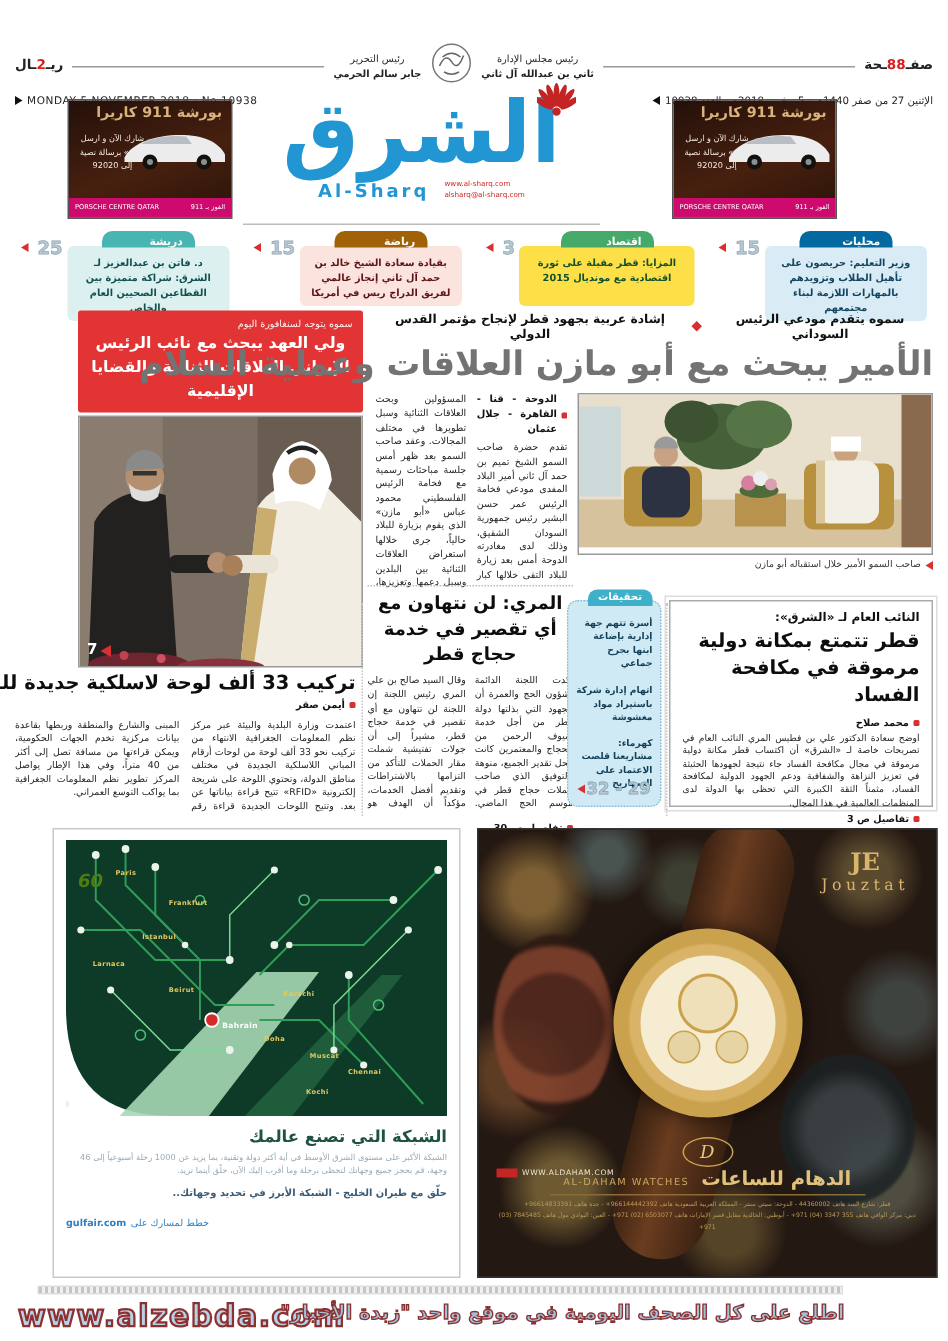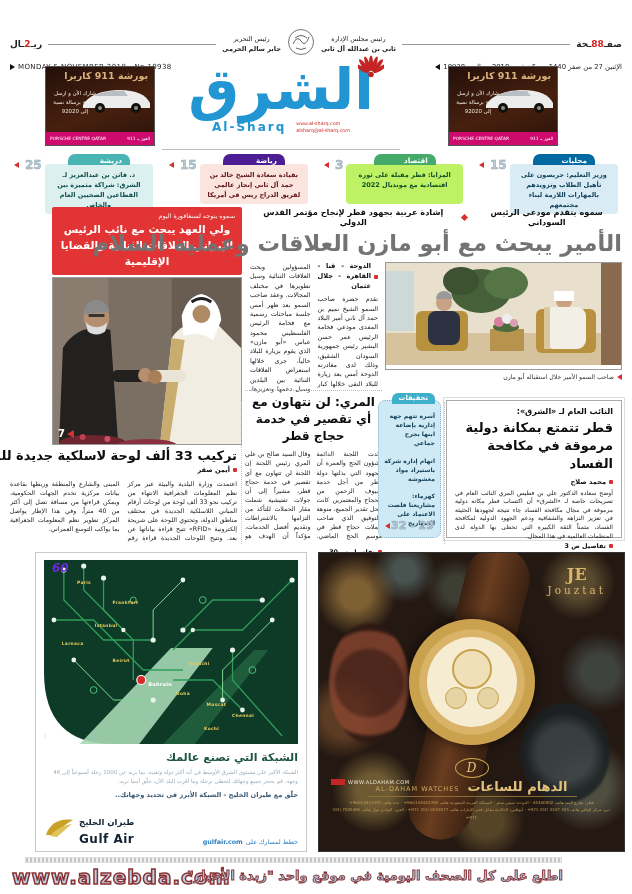--- a/index.html
+++ b/index.html
@@ -40,22 +40,22 @@
   .logo-meta{color:#d41f1f;font-size:4.8px;line-height:1.5;text-align:left}
 
   
   .navband{position:absolute;top:154px;left:14px;right:14px;height:52px;display:flex;gap:16px;direction:ltr;align-items:flex-start}
   .navu{flex:1;display:flex;align-items:flex-start;gap:3px}
   .nav-num{display:flex;align-items:center;gap:6px;margin-top:4px}
   .num{font-size:12px;font-weight:bold;color:#b9c8d2;-webkit-text-stroke:.5px #8fa6b4}
   .nav-box{flex:1;position:relative;margin-top:10px;border-radius:4px;padding:6px 5px 4px;font-size:6.5px;font-weight:bold;text-align:center;line-height:1.55;direction:rtl;min-height:40px}
   .nav-tab{position:absolute;top:-10px;left:50%;transform:translateX(-50%);min-width:62px;height:11px;padding:1px 8px 0;border-radius:7px 7px 0 0;color:#fff;font-size:7.2px;font-weight:bold;text-align:right;white-space:nowrap}
   .u-blue .nav-box{background:#d9ecf6;color:#13455e}.u-blue .nav-tab{background:#0369a1}
-  .u-green .nav-box{background:#bef264;color:#14502c}.u-green .nav-tab{background:#45a96a}
-  .u-red .nav-box{background:#fbe4de;color:#5e1414}.u-red .nav-tab{background:#4c1d95}
+  .u-green .nav-box{background:#fde047;color:#14502c}.u-green .nav-tab{background:#45a96a}
+  .u-red .nav-box{background:#fbe4de;color:#5e1414}.u-red .nav-tab{background:#a16207}
   .u-teal .nav-box{background:#dcf0ef;color:#115050}.u-teal .nav-tab{background:#49b5b2}
 
   
   .mainband{position:absolute;top:207px;left:10px;right:10px;height:238px}
   .crown{position:absolute;left:42px;top:0;width:190px}
   .crown-box{background:#e23434;color:#fff;padding:5px 7px 6px;border-radius:2px}
   .crown-kicker{font-size:6.4px;text-align:right;opacity:.95}
   .crown-head{font-size:10.5px;font-weight:bold;text-align:center;line-height:1.5;margin-top:2px}
   .crown-photo{position:relative;height:168px;margin-top:2px;overflow:hidden}
   .badge7{position:absolute;bottom:5px;left:5px;display:flex;align-items:center;gap:2px;color:#fff;font-weight:bold;font-size:10px}
@@ -90,21 +90,21 @@
   .plates{position:absolute;left:0;width:227px;top:56px}
   .plates-head{font-size:13px;font-weight:bold;text-align:center;color:#0d0d0d;white-space:nowrap}
   .plates .byline{justify-content:flex-start;margin:3px 0 2px}
   .plates .two-col{height:72px;column-gap:8px}
   .vsep{position:absolute;top:10px;bottom:6px;border-left:1px dotted #c4c4c4}
 
   
   .adband{position:absolute;top:552px;left:10px;right:10px;height:302px;direction:ltr}
   .gulfair{position:absolute;left:25px;width:272px;height:300px;border:1px solid #c9c9c9;background:#fff;padding:7px 8px}
   .gf-img{position:relative;height:184px;overflow:hidden}
-  .gf-badge{position:absolute;top:1px;left:8px;color:#6d28d9;font-size:12px;font-weight:bold;font-style:italic}
+  .gf-badge{position:absolute;top:20px;left:8px;color:#4d7c0f;font-size:12px;font-weight:bold;font-style:italic}
   .city{position:absolute;color:#e3c95f;font-size:4.4px;font-weight:bold;letter-spacing:.3px}
   .city.w{color:#fff;font-size:5px}
   .gf-heading{text-align:right;font-size:11px;font-weight:bold;color:#1d5244;margin-top:7px;direction:rtl}
   .gf-body{font-size:5.5px;color:#9aabb8;text-align:right;line-height:1.65;margin-top:4px;direction:rtl}
   .gf-line2{font-size:6.6px;color:#3a5a74;font-weight:bold;text-align:right;margin-top:5px;direction:rtl}
   .gf-bottom{display:flex;justify-content:space-between;align-items:flex-end;margin-top:12px}
   .gf-logo{display:flex;align-items:center;gap:5px}
   .gf-logo-txt{line-height:1.1}
   .gf-logo-ar{font-size:8.5px;font-weight:bold;color:#123}
   .gf-logo-en{font-size:12px;font-weight:bold;color:#123;letter-spacing:.5px}
@@ -285,21 +285,21 @@
         <span>بقيادة سعادة الشيخ خالد بن حمد آل ثاني إنجاز عالمي لفريق الدراج ريس في أمريكا</span>
       </div>
     </div>
     <div class="navu u-green">
       <span class="nav-num">
           <span class="tri-l red"></span>
           <span class="num">3</span>
         </span>
       <div class="nav-box">
         <div class="nav-tab">اقتصاد</div>
-        <span>المزايا: قطر مقبلة على ثورة اقتصادية مع مونديال 2022</span>
+        <span>المزايا: قطر مقبلة على ثورة اقتصادية مع مونديال 2015</span>
       </div>
     </div>
     <div class="navu u-blue">
       <span class="nav-num">
           <span class="tri-l red"></span>
           <span class="num">15</span>
         </span>
       <div class="nav-box">
         <div class="nav-tab">محليات</div>
         <span>وزير التعليم: حريصون على تأهيل الطلاب وتزويدهم بالمهارات اللازمة لبناء مجتمعهم</span>
@@ -505,32 +505,20 @@
         <span class="city" style="left:52%;top:71%">Doha</span>
         <span class="city" style="left:64%;top:77%">Muscat</span>
         <span class="city" style="left:57%;top:55%">Karachi</span>
         <span class="city" style="left:74%;top:83%">Chennai</span>
         <span class="city" style="left:63%;top:90%">Kochi</span>
       </div>
       <div class="gf-heading">الشبكة التي تصنع عالمك</div>
       <div class="gf-body">الشبكة الأكبر على مستوى الشرق الأوسط في أية أكثر دولة وتقنية، بما يزيد عن 1000 رحلة أسبوعياً إلى 46 وجهة، قم بحجز جميع وجهاتك لتحظى برحلة وما أقرب إليك الآن، حلّق أينما تريد.</div>
       <div class="gf-line2">حلّق مع طيران الخليج - الشبكة الأبرز في تحديد وجهاتك..</div>
       <div class="gf-bottom">
-        <div class="gf-logo">
-          <span>
-            <svg width="30" height="24" viewBox="0 0 30 24">
-              <path d="M2,20 C6,8 16,3 29,5 C22,9 16,13 12,20 Z" fill="#c9a227"></path>
-              <path d="M6,21 C12,14 20,10 28,9 C22,14 17,18 13,22 Z" fill="#e0c25a"></path>
-            </svg>
-          </span>
-          <span class="gf-logo-txt">
-            <span class="gf-logo-ar">طيران الخليج</span><br>
-            <span class="gf-logo-en">Gulf Air</span>
-          </span>
-        </div>
         <div class="gf-plan">
           <span>خطط لمسارك على</span>
           <span class="gf-site">gulfair.com</span>
         </div>
       </div>
     </div>
 
     <div class="watch">
       <div class="w-brand">
         <div class="w-mono">JE</div>

